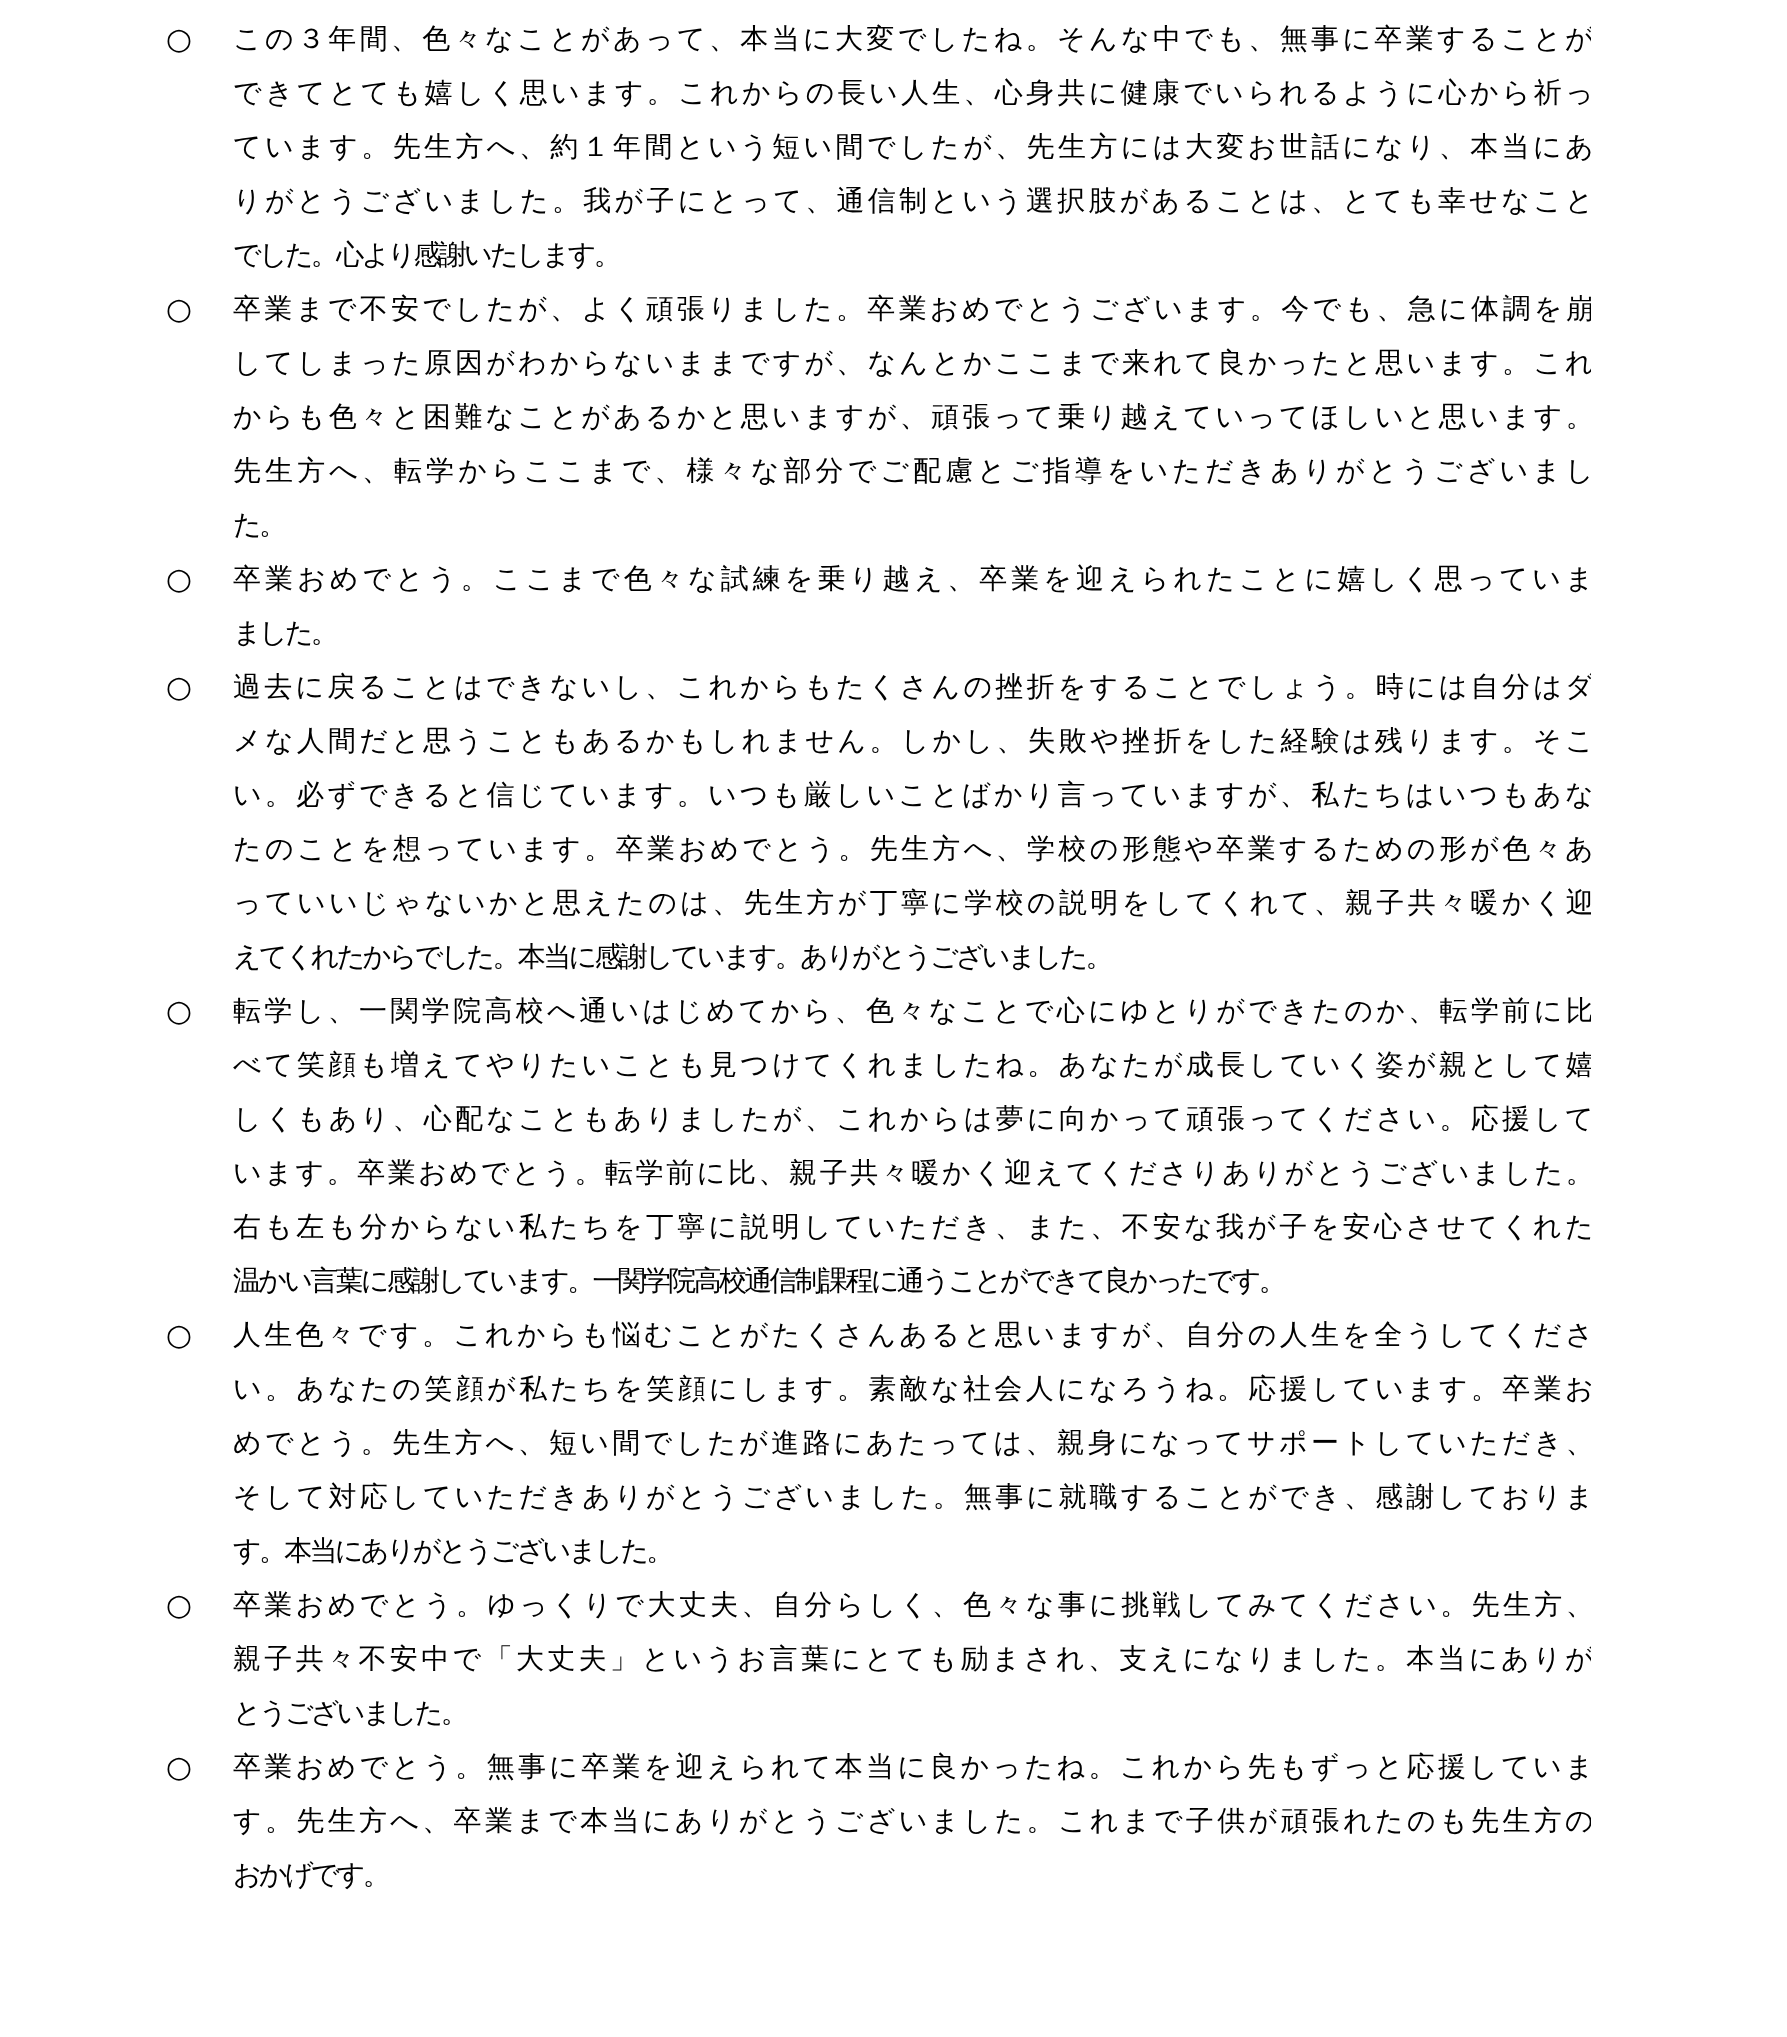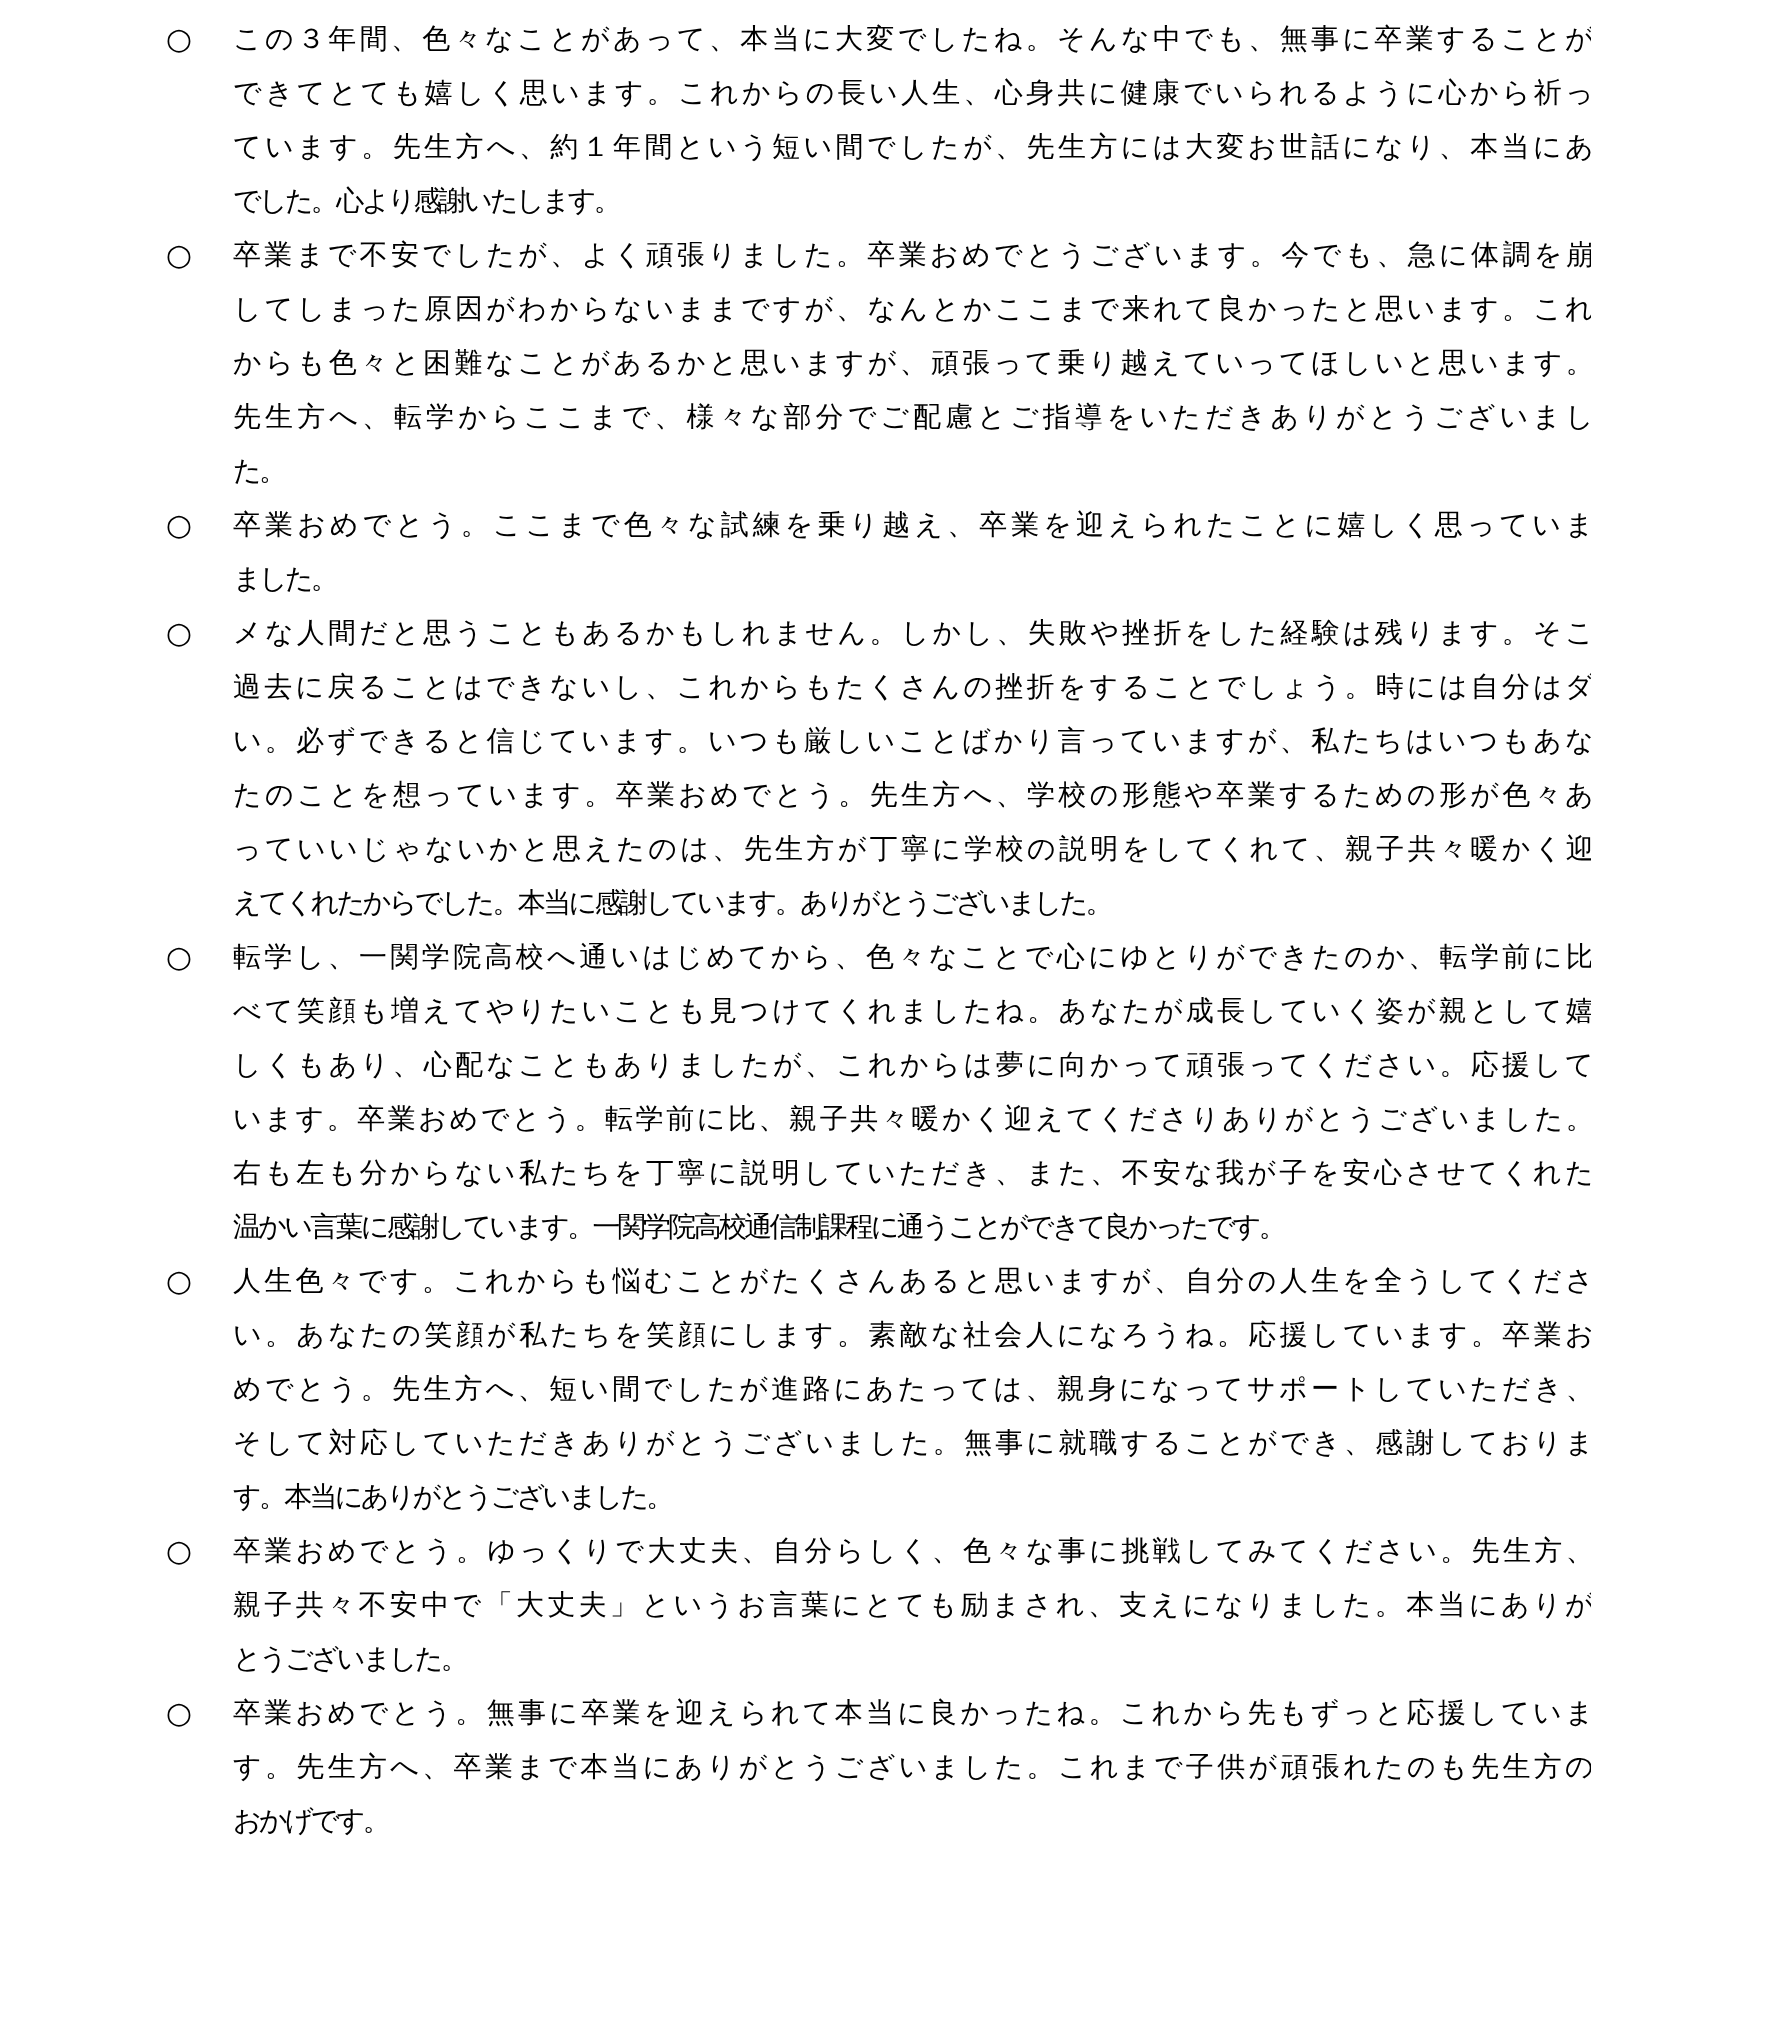--- a/index.html
+++ b/index.html
@@ -49,20 +49,21 @@
 <body>
 
 <main class="doc">
   <div id="paragraph-container">
   <section class="item">
     <span class="bullet">○</span>
     <div class="lines">
           <div class="line">この３年間、色々なことがあって、本当に大変でしたね。そんな中でも、無事に卒業することが</div>
           <div class="line">できてとても嬉しく思います。これからの長い人生、心身共に健康でいられるように心から祈っ</div>
           <div class="line">ています。先生方へ、約１年間という短い間でしたが、先生方には大変お世話になり、本当にあ</div>
+          <div class="line">りがとうございました。我が子にとって、通信制という選択肢があることは、とても幸せなこと</div>
           <div class="line final">でした。心より感謝いたします。</div>
         </div>
   </section>
 
   <section class="item">
     <span class="bullet">○</span>
     <div class="lines">
           <div class="line">卒業まで不安でしたが、よく頑張りました。卒業おめでとうございます。今でも、急に体調を崩</div>
           <div class="line">してしまった原因がわからないままですが、なんとかここまで来れて良かったと思います。これ</div>
           <div class="line">からも色々と困難なことがあるかと思いますが、頑張って乗り越えていってほしいと思います。</div>
@@ -75,22 +76,22 @@
     <span class="bullet">○</span>
     <div class="lines">
           <div class="line">卒業おめでとう。ここまで色々な試練を乗り越え、卒業を迎えられたことに嬉しく思っていま</div>
           <div class="line final">ました。</div>
         </div>
   </section>
 
   <section class="item">
     <span class="bullet">○</span>
     <div class="lines">
+          <div class="line">過去に戻ることはできないし、これからもたくさんの挫折をすることでしょう。時には自分はダ</div>
           <div class="line">メな人間だと思うこともあるかもしれません。しかし、失敗や挫折をした経験は残ります。そこ</div>
-          <div class="line">過去に戻ることはできないし、これからもたくさんの挫折をすることでしょう。時には自分はダ</div>
           <div class="line">い。必ずできると信じています。いつも厳しいことばかり言っていますが、私たちはいつもあな</div>
           <div class="line">たのことを想っています。卒業おめでとう。先生方へ、学校の形態や卒業するための形が色々あ</div>
           <div class="line">っていいじゃないかと思えたのは、先生方が丁寧に学校の説明をしてくれて、親子共々暖かく迎</div>
           <div class="line final">えてくれたからでした。本当に感謝しています。ありがとうございました。</div>
         </div>
   </section>
 
   <section class="item">
     <span class="bullet">○</span>
     <div class="lines">

